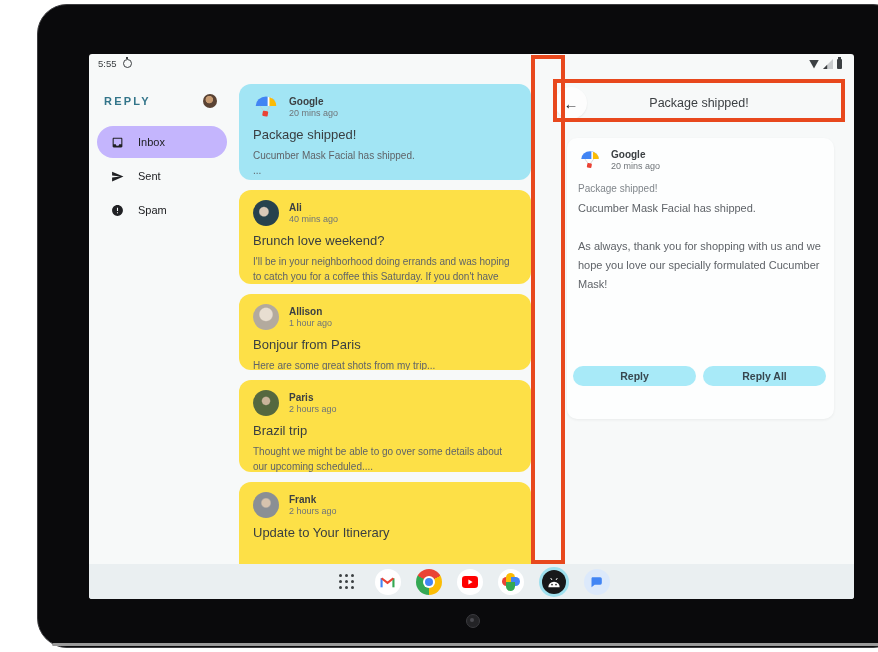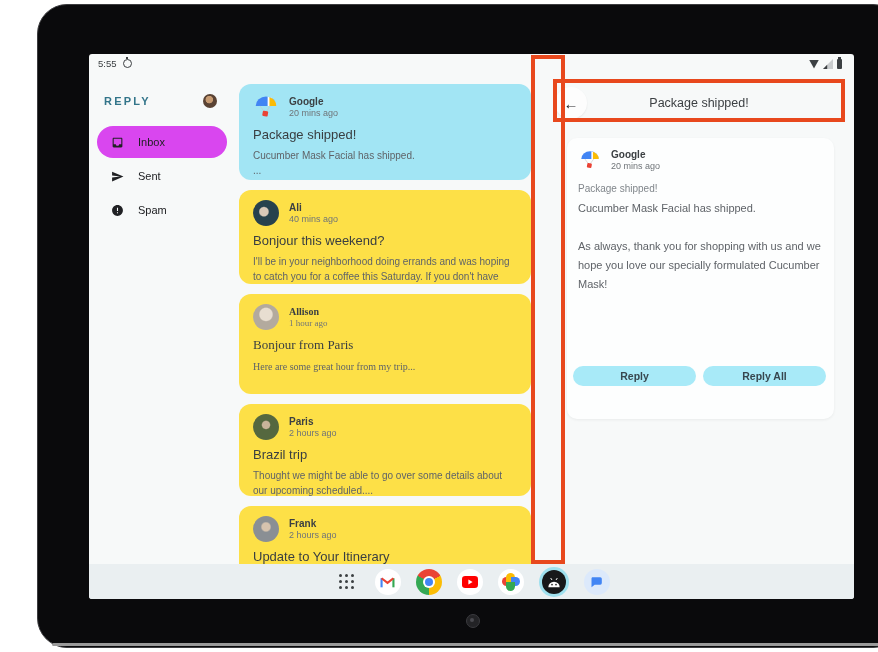--- a/index.html
+++ b/index.html
@@ -27,29 +27,29 @@
   .battery{width:5px;height:10px;background:#3C4043;border-radius:1px;position:relative;}
   .battery::before{content:"";position:absolute;left:1.2px;top:-1.6px;width:2.4px;height:1.6px;background:#3C4043;}
 
   
   .app-title{position:absolute;left:15px;top:41px;font-size:11px;font-weight:bold;letter-spacing:2.2px;color:#33758A;}
   .profile-avatar{position:absolute;left:114px;top:40px;width:14px;height:14px;border-radius:50%;
     background:radial-gradient(circle at 45% 40%,#c79b72 0 30%,#5a4334 36%);}
   .nav{position:absolute;left:8px;top:72px;width:130px;}
   .nav-item{height:32px;display:flex;align-items:center;gap:14px;padding-left:14px;border-radius:16px;
             margin-bottom:2px;color:#202124;font-size:11px;cursor:default;}
-  .nav-item.selected{background:#d946ef;}
+  .nav-item.selected{background:#c4b5fd;}
   .nav-item svg{width:13px;height:13px;flex:0 0 13px;}
 
   
   .list{position:absolute;left:150px;top:30px;width:292px;}
   .card{border-radius:12px;background:#fde047;margin-bottom:10px;padding:10px 16px 6px 14px;
         box-sizing:border-box;overflow:hidden;position:relative;}
   .card.selected{background:#A2E5F4;}
-  .c1{height:96px;} .c2{height:94px;} .c3{height:100px;font-family:Liberation Serif, serif;} .c4{height:92px;} .c5{height:118px;}
+  .c1{height:96px;} .c2{height:94px;} .c3{height:76px;} .c4{height:92px;} .c5{height:118px;}
   .card-head{display:flex;gap:10px;align-items:center;margin-bottom:7px;}
   .avatar{width:26px;height:26px;border-radius:50%;flex:0 0 26px;}
   .av-ali{background:radial-gradient(circle at 42% 45%,#d9c9b8 0 20%,#27424d 26%);}
   .av-allison{background:radial-gradient(circle at 50% 40%,#e8ded1 0 30%,#b3aa9e 36%);}
   .av-trevor{background:radial-gradient(circle at 50% 42%,#c9b49a 0 18%,#55683f 24%);}
   .av-frank{background:radial-gradient(circle at 50% 42%,#d6c3ae 0 20%,#8a8f94 27%);}
   .sender{font-size:10px;font-weight:bold;color:#3C4043;line-height:1.3;}
   .time{font-size:9px;color:#6f7478;line-height:1.3;}
   .subject{font-size:13px;color:#393E41;margin:2px 0 6px;}
   .preview{font-size:10px;color:#5F6368;line-height:1.5;white-space:pre-line;}
@@ -163,34 +163,34 @@
       </div>
 
       <div class="card c2">
         <div class="card-head">
           <div class="avatar av-ali"></div>
           <div>
             <div class="sender">Ali</div>
             <div class="time">40 mins ago</div>
           </div>
         </div>
-        <div class="subject">Bonjour this weekend?</div>
+        <div class="subject">Brunch love weekend?</div>
         <div class="preview">I'll be in your neighborhood doing errands and was hoping to catch you for a coffee this Saturday. If you don't have anything scheduled, i...</div>
       </div>
 
       <div class="card c3">
         <div class="card-head">
           <div class="avatar av-allison"></div>
           <div>
             <div class="sender">Allison</div>
             <div class="time">1 hour ago</div>
           </div>
         </div>
         <div class="subject">Bonjour from Paris</div>
-        <div class="preview">Here are some great hour from my trip...</div>
+        <div class="preview">Here are some great shots from my trip...</div>
       </div>
 
       <div class="card c4">
         <div class="card-head">
           <div class="avatar av-trevor"></div>
           <div>
             <div class="sender">Paris</div>
             <div class="time">2 hours ago</div>
           </div>
         </div>

